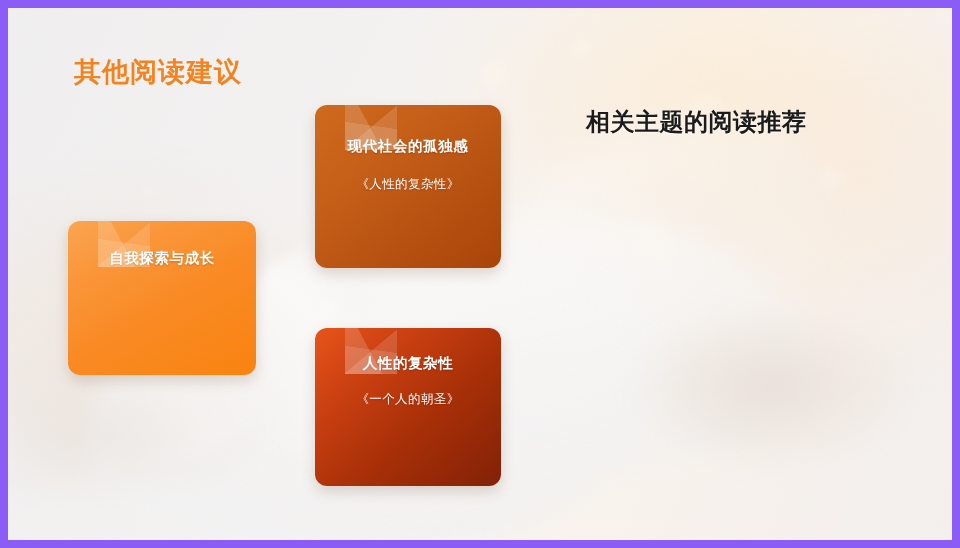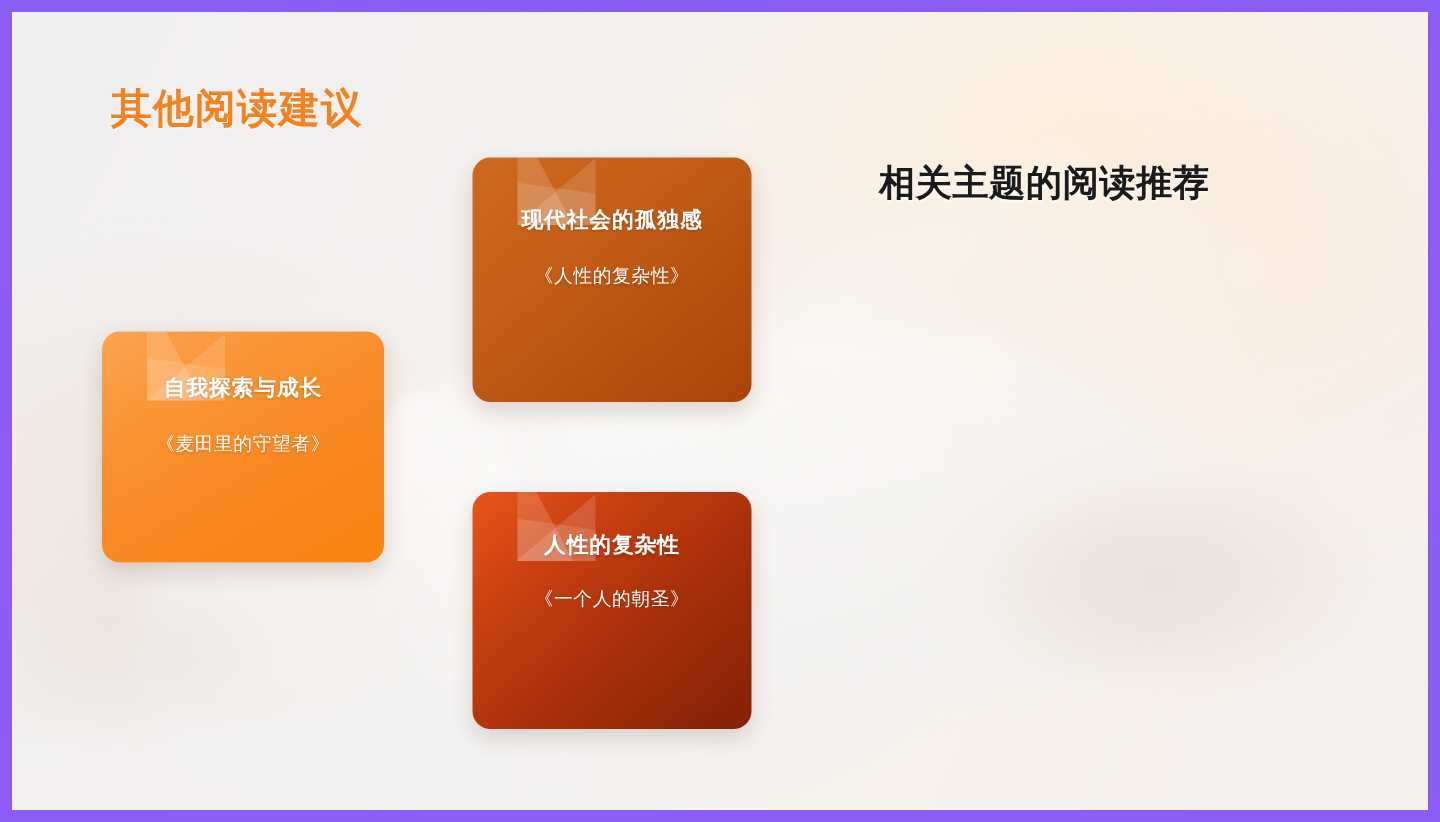--- a/index.html
+++ b/index.html
@@ -341,21 +341,20 @@
     <div class="bokeh b6"></div>
     <div class="bg-wash"></div>
 
     <div class="page-title">其他阅读建议</div>
 
     <div class="right-heading">相关主题的阅读推荐</div>
 
 
     <div class="card card-1">
       <div class="card-title">自我探索与成长</div>
-      <div class="card-sub">《麦田里的守望者》</div>
     </div>
 
     <div class="card card-2">
       <div class="card-title">现代社会的孤独感</div>
       <div class="card-sub">《人性的复杂性》</div>
     </div>
 
     <div class="card card-3">
       <div class="card-title">人性的复杂性</div>
       <div class="card-sub">《一个人的朝圣》</div>

